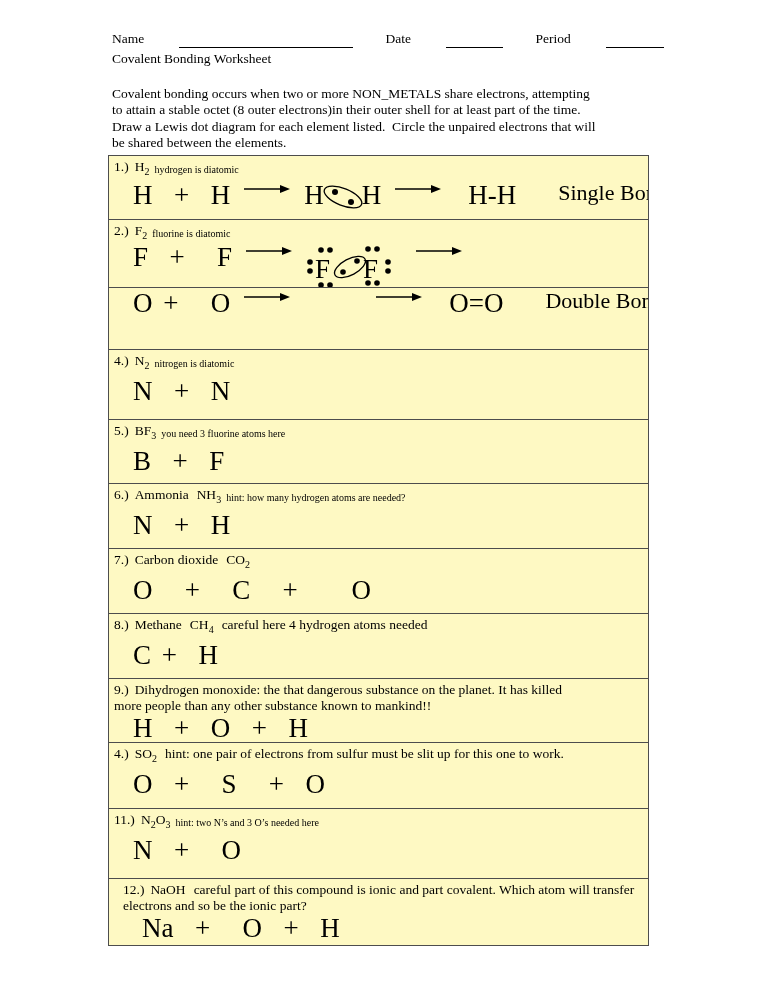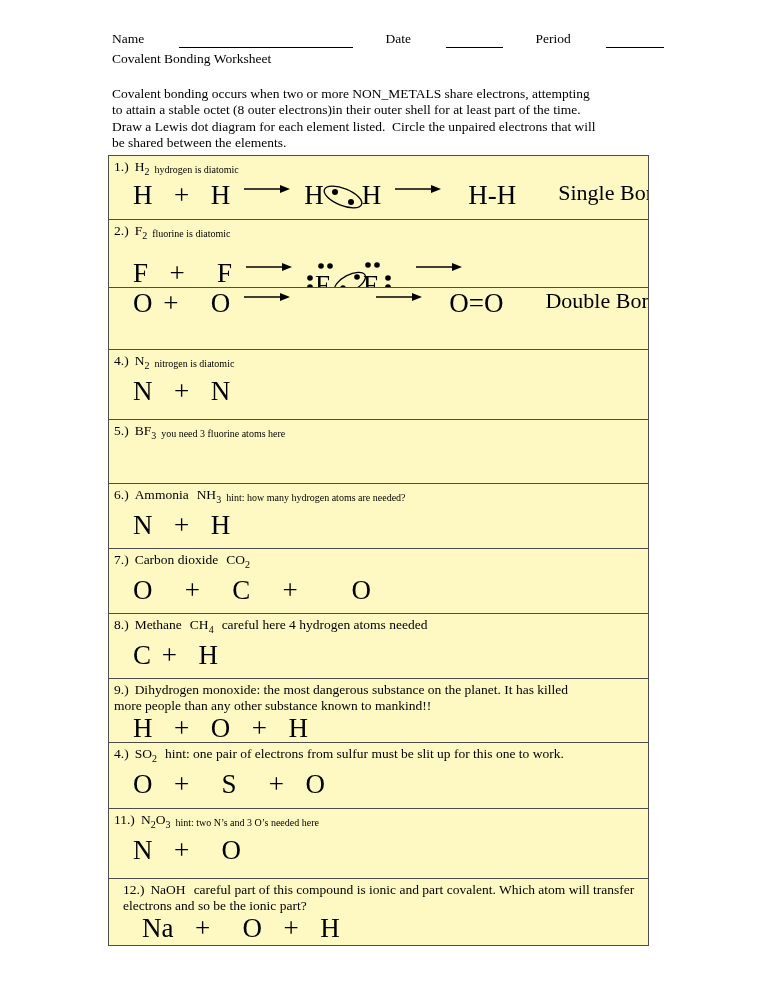--- a/index.html
+++ b/index.html
@@ -46,21 +46,21 @@
   .lewis { display:inline-flex; align-items:center; margin:0 0; }
   .lw-letter { font-size:27px; }
   .lewis svg.ovl { margin:0 -4px; position:relative; top:1px; }
   .svgF { font-family:"Liberation Serif","DejaVu Serif",serif; font-size:27px; fill:#000; }
 
   
   .r1{height:64px}.r2{height:68px}.r3{height:62px}.r4{height:70px}
   .r5{height:64px}.r6{height:65px}.r7{height:65px}.r8{height:65px}
   .r9{height:64px}.r10{height:66px}.r11{height:70px}.r12{height:66px}
 
-  .r2 .eq-line{margin-top:16px}
+  .r2 .eq-line{margin-top:0px}
   .r4 .eq-line,.r5 .eq-line,.r6 .eq-line,.r7 .eq-line,.r8 .eq-line,
   .r10 .eq-line,.r11 .eq-line{margin-top:4px}
   .r9 .eq-line,.r12 .eq-line{margin-top:1px}
 </style>
 </head>
 <body>
 
 <div class="sheet">
 
   <div class="hdr">
@@ -166,20 +166,23 @@
       </div>
       <div class="eq-line">
         <span class="eq">N  +  N</span>
       </div>
     </div>
 
     <div class="wrow r5">
       <div class="row-head">
         <span class="num">5.)</span><span><span>BF</span><sub class="fsub">3</sub></span><span class="hint-sm">you need 3 fluorine atoms here</span>
       </div>
+      <div class="eq-line">
+        <span class="eq">B  +  F</span>
+      </div>
     </div>
 
     <div class="wrow r6">
       <div class="row-head">
         <span class="num">6.)</span><span class="cname">Ammonia</span><span><span>NH</span><sub class="fsub">3</sub></span><span class="hint-sm">hint: how many hydrogen atoms are needed?</span>
       </div>
       <div class="eq-line">
         <span class="eq">N  +  H</span>
       </div>
     </div>
@@ -197,21 +200,21 @@
       <div class="row-head">
         <span class="num">8.)</span><span class="cname">Methane</span><span><span>CH</span><sub class="fsub">4</sub></span><span class="hint-reg">careful here 4 hydrogen atoms needed</span>
       </div>
       <div class="eq-line">
         <span class="eq">C +  H</span>
       </div>
     </div>
 
     <div class="wrow r9">
       <div class="row-head">
-        <span class="num">9.)</span><span>Dihydrogen monoxide: the most dangerous substance on the planet.  It has killed</span>
+        <span class="num">9.)</span><span>Dihydrogen monoxide: the that dangerous substance on the planet.  It has killed</span>
       </div>
       <div class="wrap-line">more people than any other substance known to mankind!!</div>
       <div class="eq-line">
         <span class="eq">H  +  O  +  H</span>
       </div>
     </div>
 
     <div class="wrow r10">
       <div class="row-head">
         <span class="num">4.)</span><span><span>SO</span><sub class="fsub">2</sub></span><span class="hint-reg">hint: one pair of electrons from sulfur must be slit up for this one to work.</span>

